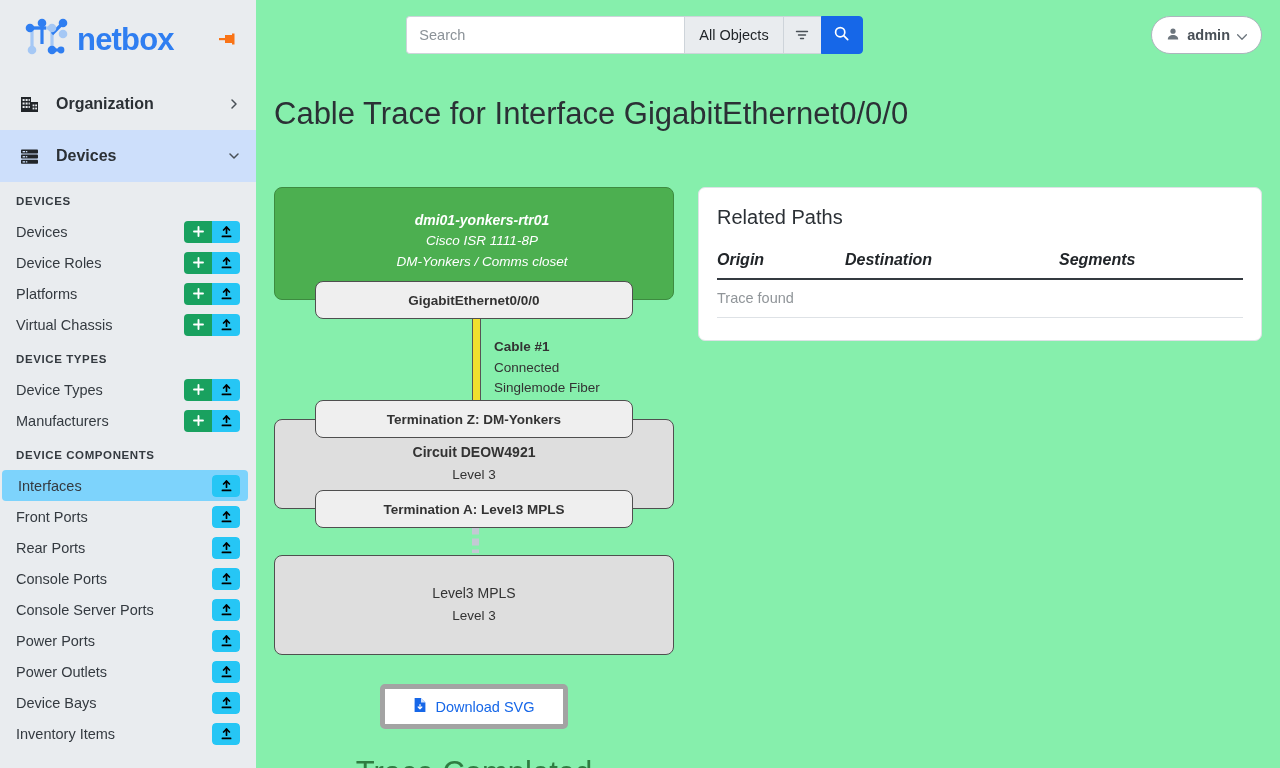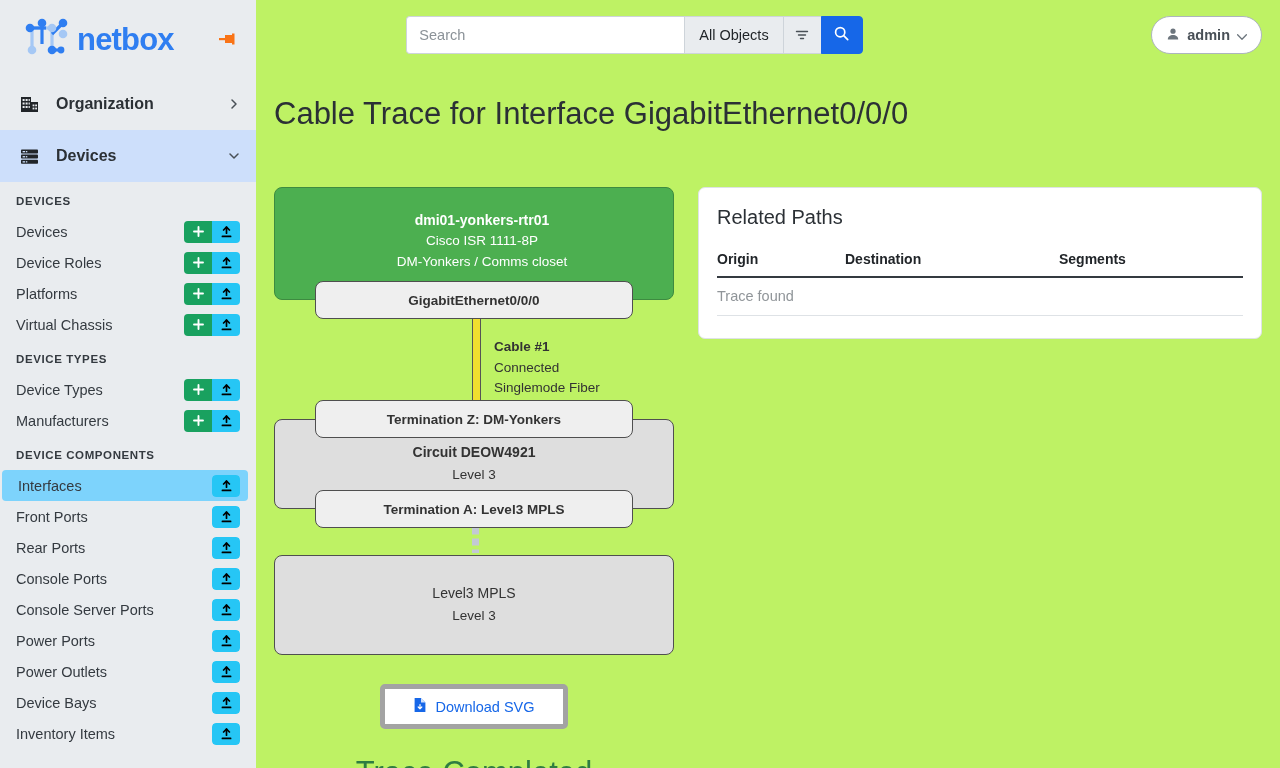--- a/index.html
+++ b/index.html
@@ -73,21 +73,21 @@
   .btn-add, .btn-import {
     width: 28px; height: 22px;
     display: flex; align-items: center; justify-content: center;
     cursor: pointer;
   }
   .btn-add { background: #19a15f; }
   .btn-import { background: #26c6f5; }
   .btn-import.solo { border-radius: 4px; }
 
   
-  #main { flex: 1; height: 768px; position: relative; background: #bef264; overflow: hidden; }
+  #main { flex: 1; height: 768px; position: relative; background: #86efac; overflow: hidden; }
 
   .topbar {
     height: 70px; display: flex; align-items: center;
     padding: 0 18px;
   }
   .search-wrap {
     display: flex; align-items: stretch;
     height: 38px; margin: 0 auto 0 auto;
     position: relative; left: -8px;
   }
@@ -134,21 +134,21 @@
   .content { display: flex; padding: 34px 18px 0 18px; gap: 24px; }
   .trace-col { width: 400px; min-width: 400px; position: relative; }
 
   
   .node {
     border: 1px solid #4f4f4f; border-radius: 8px;
     text-align: center; position: relative;
   }
   .node-device {
     background: #4caf50; border-color: #3d8b40;
-    padding: 22px 16px 26px 32px; color: #fff;
+    padding: 22px 16px 26px 32px; color: #fff; font-style: italic;
   }
   .node-device .n-title { font-size: 14px; font-weight: 700; line-height: 1.55; }
   .node-device .n-sub { font-size: 13.5px; font-weight: 400; line-height: 1.55; }
 
   .term {
     background: #efefef; border: 1px solid #4f4f4f; border-radius: 8px;
     width: 318px; margin: 0 auto; height: 38px;
     display: flex; align-items: center; justify-content: center;
     font-size: 13.5px; font-weight: 700; color: #333;
     position: relative; z-index: 3;
@@ -210,22 +210,22 @@
 
   
   .side-col { flex: 1; }
   .card {
     border: 1px solid #dee2e6; border-radius: 7px;
     padding: 18px 18px 22px 18px; background: #fff;
   }
   .card-title { font-size: 20px; color: #2b3035; font-weight: 400; margin-bottom: 22px; }
   table.rp { width: 100%; border-collapse: collapse; }
   table.rp th {
-    text-align: left; font-size: 14px; font-weight: 700; color: #212529;
-    padding: 0 0 9px 0; border-bottom: 2px solid #343a40;
+    text-align: left; font-size: 16px; font-weight: 700; color: #212529;
+    padding: 0 0 9px 0; border-bottom: 2px solid #343a40; font-style: italic;
   }
   table.rp th.col-origin { width: 128px; }
   table.rp th.col-dest { width: 214px; }
   table.rp td {
     font-size: 14.5px; color: #909599; padding: 10px 0 11px 0;
     border-bottom: 1px solid #dee2e6;
   }
 </style>
 </head>
 <body>

